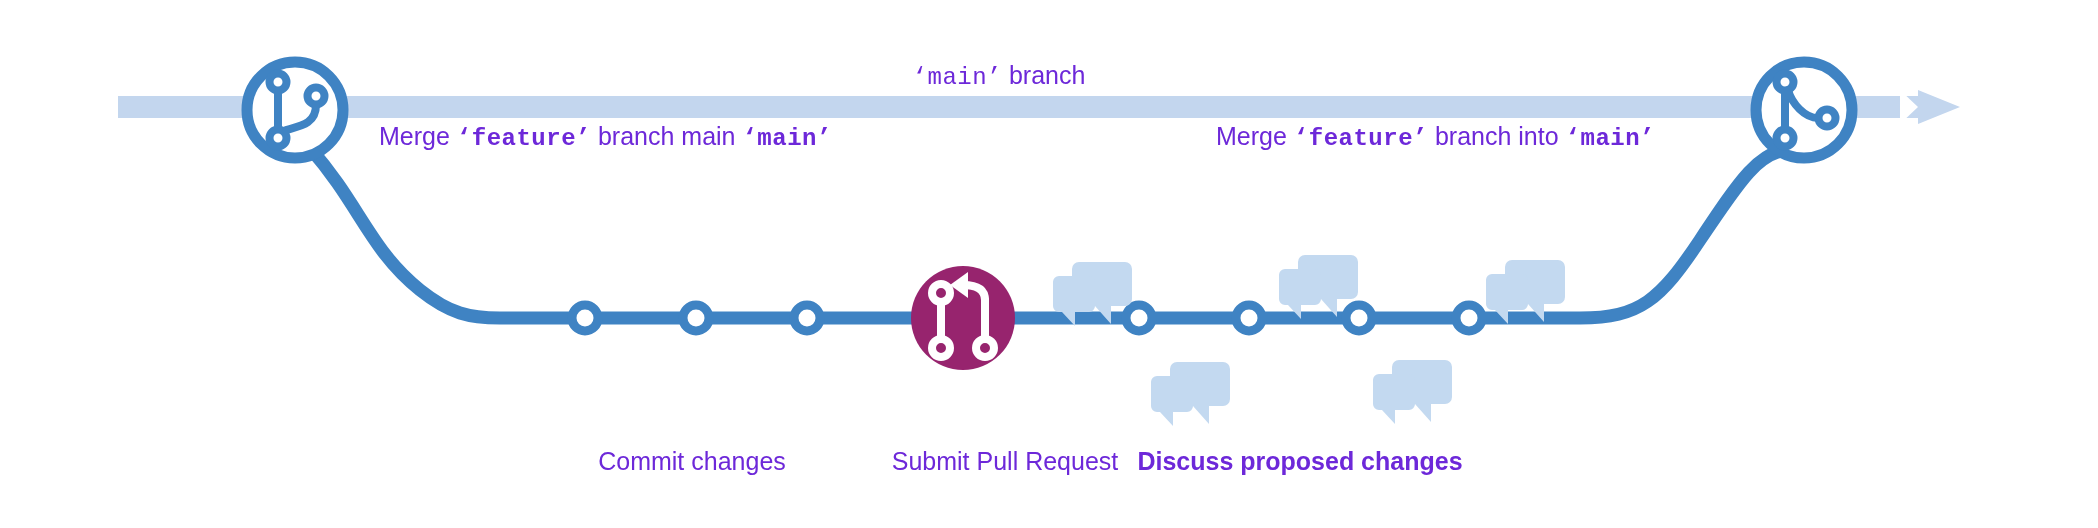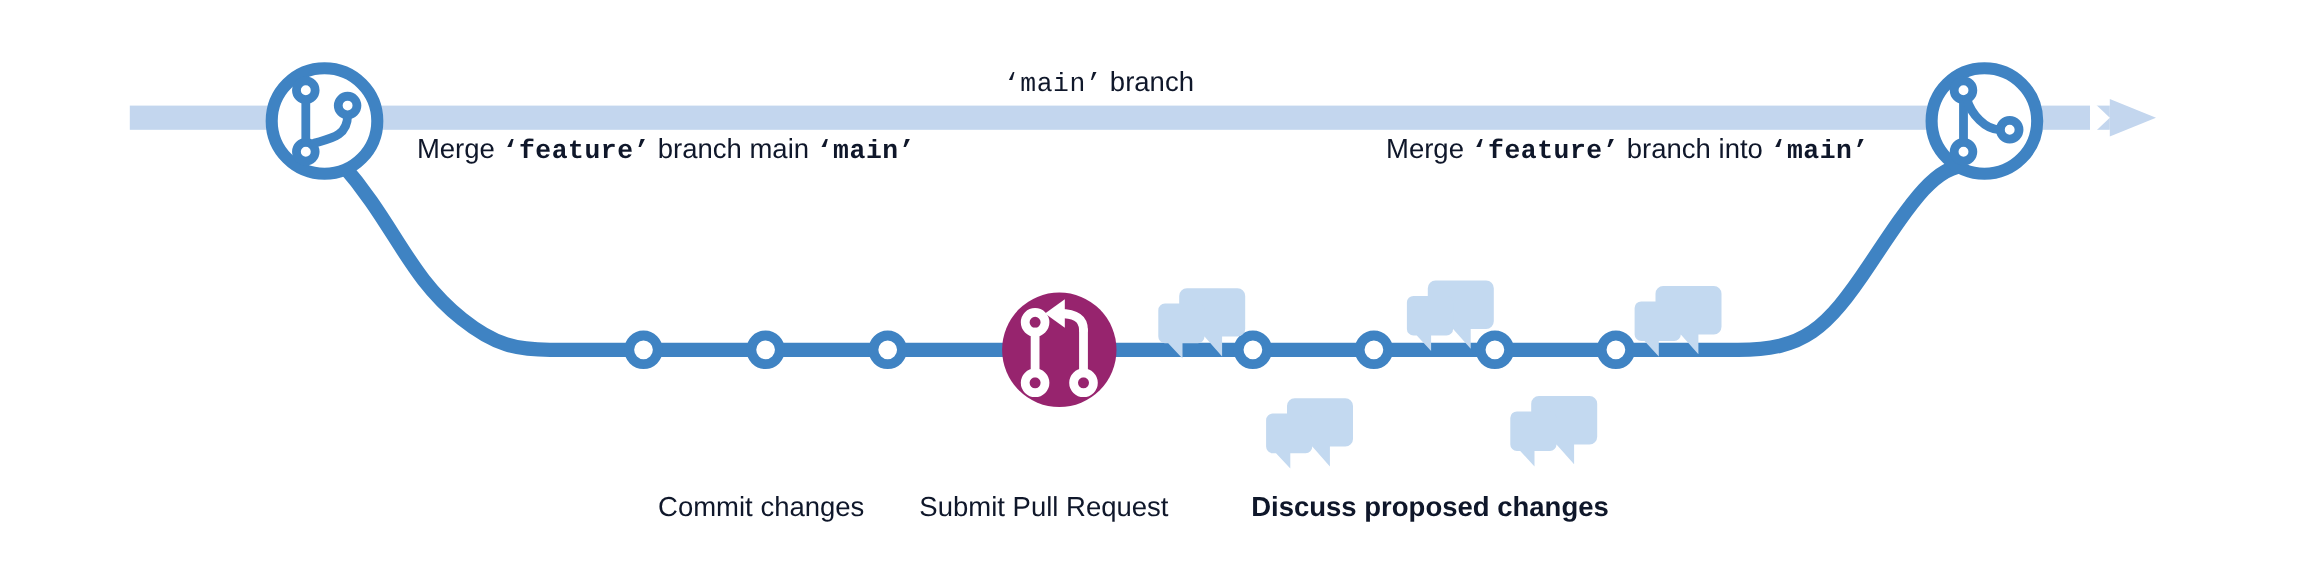--- a/index.html
+++ b/index.html
@@ -22,41 +22,41 @@
   #flow-svg {
     position: absolute;
     left: 0;
     top: 0;
     width: 2098px;
     height: 528px;
   }
   .lbl {
     position: absolute;
     white-space: nowrap;
-    color: #0f172a;
+    color: #6d28d9;
     font-family: "Liberation Sans", sans-serif;
     font-size: 25px;
     line-height: 1;
   }
   .lbl .mono {
     font-family: "Liberation Mono", monospace;
     font-size: 24px;
     letter-spacing: 0.5px;
   }
   .lbl .mono.bold {
     font-weight: bold;
   }
   .lbl.center {
     transform: translateX(-50%);
   }
   #label-main-branch   { left: 999px; top: 63px; }
   #label-create-branch { left: 379px; top: 124px; }
-  #label-merge-branch  { left: 1216px; top: 124px; margin-left: 44px; }
+  #label-merge-branch  { left: 1216px; top: 124px; }
   #label-commit-changes   { left: 692px; top: 449px; }
-  #label-submit-pr        { left: 949px; top: 449px; }
+  #label-submit-pr        { left: 1005px; top: 449px; }
   #label-discuss-changes  { left: 1300px; top: 449px; font-weight: bold; }
 </style>
 </head>
 <body>
 
 <div id="diagram-root">
 
   <svg id="flow-svg" viewBox="0 0 2098 528">
 
     <g>

